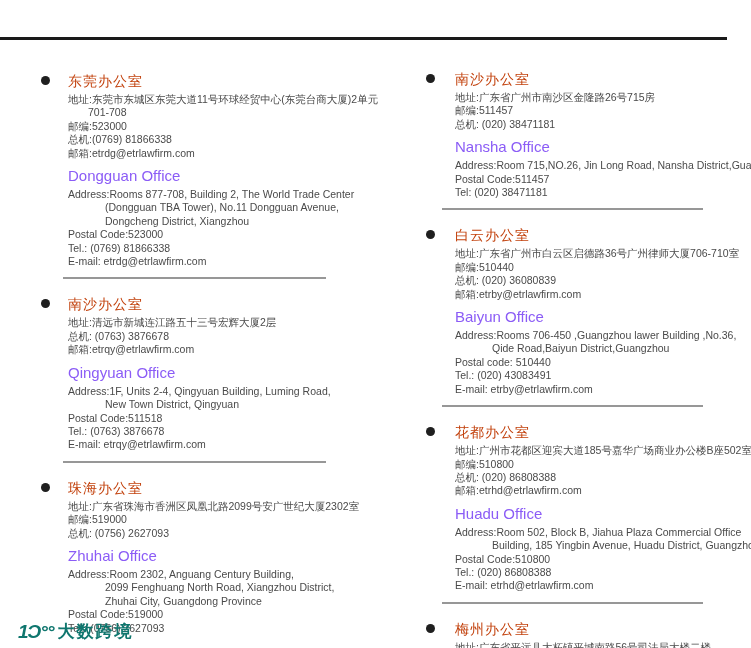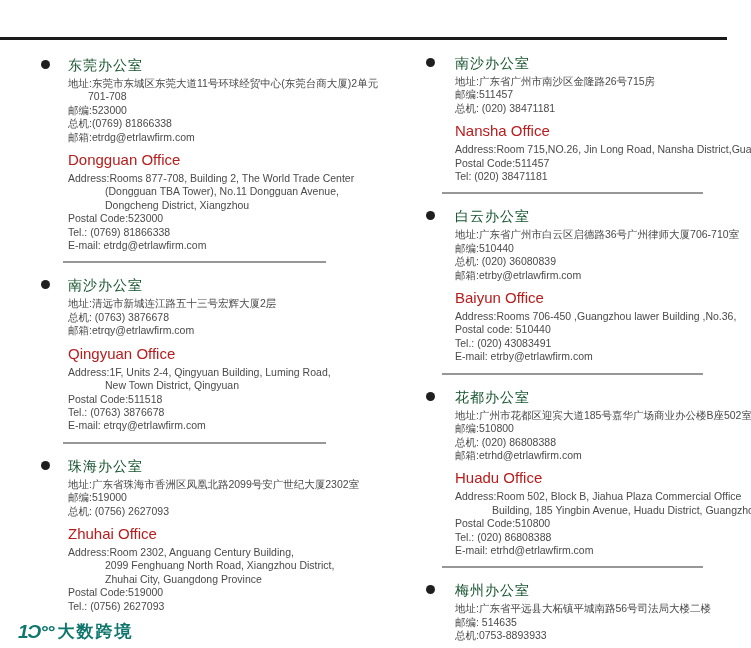--- a/index.html
+++ b/index.html
@@ -9,22 +9,22 @@
     font-family:"Liberation Sans","DejaVu Sans",sans-serif;
     color:#464646;
   }
   .top-rule{position:absolute;top:37px;left:0;width:727px;height:2.5px;background:#1a1a1a;}
   .col{position:absolute;top:50px;}
   .col-left{left:40px;width:308px;padding-top:6px;}
   .col-right{left:425px;width:315px;padding-top:4px;}
   .office{position:relative;padding-left:28px;}
   .col-right .office{padding-left:30px;}
   .bullet{position:absolute;left:1px;top:4px;width:9px;height:9px;border-radius:50%;background:#1f1f1f;}
-  .cn-title{font-size:14px;font-weight:400;color:#14532d;margin:0 0 3px 0;line-height:18px;letter-spacing:1px;}
-  .en-title{font-size:15px;font-weight:400;color:#b91c1c;margin:0 0 3px 0;line-height:19px;}
+  .cn-title{font-size:14px;font-weight:400;color:#c2410c;margin:16px 0 3px 0;line-height:18px;letter-spacing:1px;}
+  .en-title{font-size:15px;font-weight:400;color:#8b5cf6;margin:0 0 3px 0;line-height:19px;}
   .en-block{margin-top:6px;}
   .line{font-size:10.5px;line-height:13.4px;color:#4a4a4a;white-space:nowrap;}
   .ind-cn{padding-left:20px;}
   .ind-en{padding-left:37px;}
   .divider{border:none;height:2px;background:#979797;margin:9px 0 13px 0;}
   .col-left .divider{margin-left:-5px;width:263px;}
   .col-right .divider{margin-left:-13px;width:261px;}
   .watermark{
     position:absolute;left:18px;bottom:5px;display:flex;align-items:center;gap:4px;
     color:#0f766e;font-weight:bold;user-select:none;
@@ -124,20 +124,21 @@
     <h2 class="cn-title">白云办公室</h2>
     <div>
       <div class="line">地址:广东省广州市白云区启德路36号广州律师大厦706-710室</div>
       <div class="line">邮编:510440</div>
       <div class="line">总机: (020) 36080839</div>
       <div class="line">邮箱:etrby@etrlawfirm.com</div>
     </div>
     <div class="en-block">
       <h3 class="en-title">Baiyun Office</h3>
       <div class="line">Address:Rooms 706-450 ,Guangzhou lawer Building ,No.36,</div>
+      <div class="line ind-en">Qide Road,Baiyun District,Guangzhou</div>
       <div class="line">Postal code: 510440</div>
       <div class="line">Tel.: (020) 43083491</div>
       <div class="line">E-mail: etrby@etrlawfirm.com</div>
     </div>
     <hr class="divider">
   </section>
 
   <section class="office">
     <span class="bullet"></span>
     <h2 class="cn-title">花都办公室</h2>

